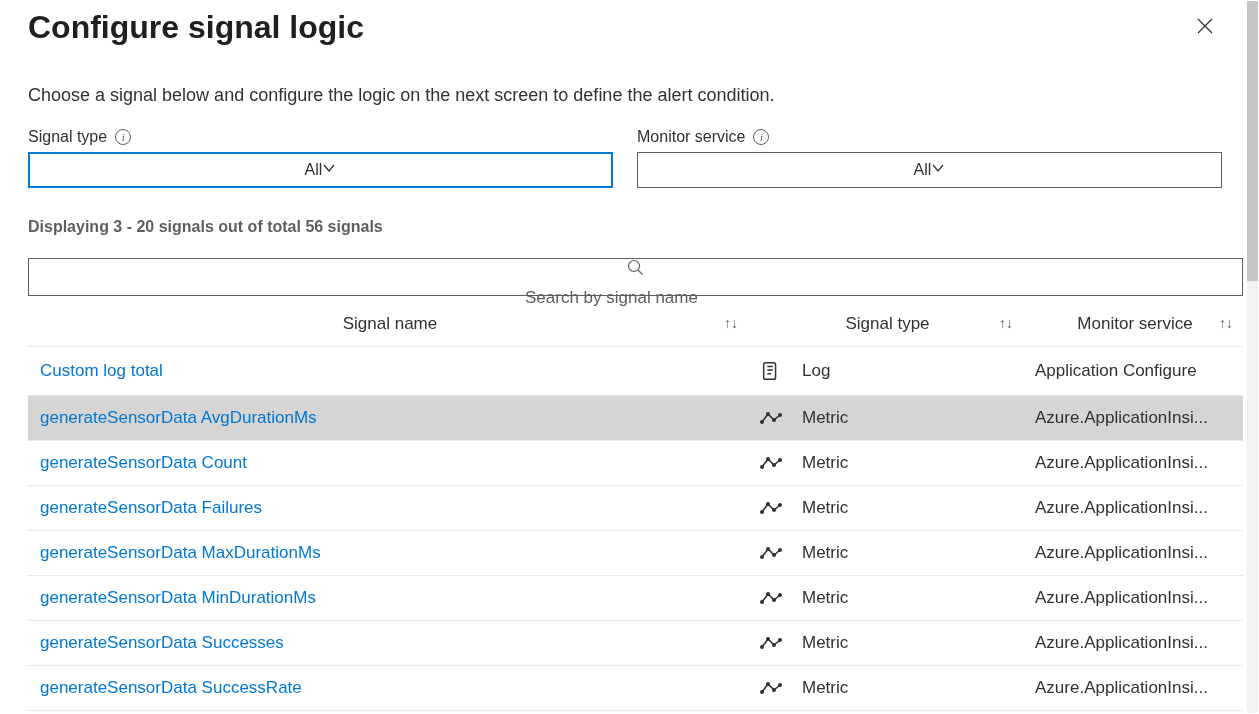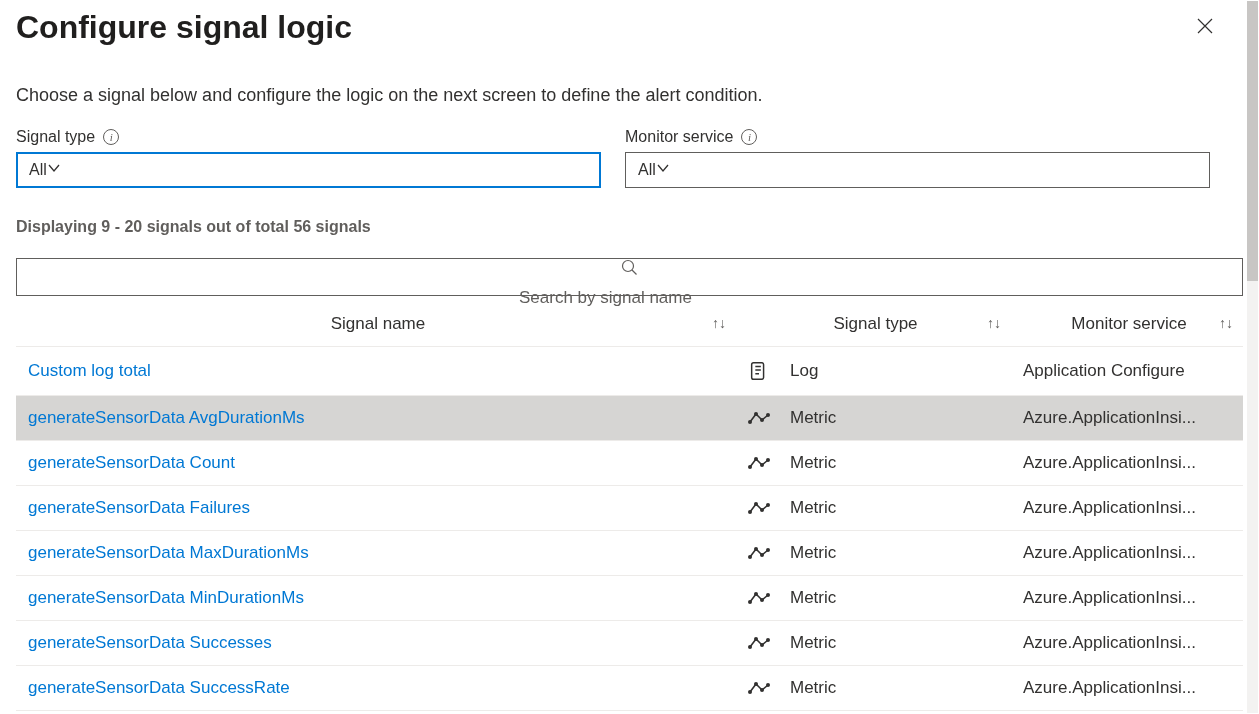--- a/index.html
+++ b/index.html
@@ -10,20 +10,21 @@
       padding: 0;
       width: 1259px;
       height: 714px;
       overflow: hidden;
       position: relative;
     }
     .panel {
       padding: 0 16px;
       height: 100%;
       overflow-y: auto;
+      margin-left: 12px;
     }
     .header-row {
       display: flex;
       justify-content: space-between;
       align-items: flex-start;
       padding-top: 8px;
     }
     .page-title {
       font-size: 32px;
       font-weight: 600;
@@ -76,21 +77,21 @@
       color: #605e5c;
       cursor: pointer;
     }
     .dropdown {
       height: 36px;
       border: 1px solid #605e5c;
       background: #fff;
       padding: 0 12px;
       display: flex;
       align-items: center;
-      justify-content: flex-start;
+      justify-content: center;
       cursor: pointer;
       font-size: 16px;
       color: #323130;
     }
     .dropdown.focused {
       border: 2px solid #0078d4;
       padding: 0 11px;
     }
     .chevron-down {
       display: inline-block;
@@ -233,21 +234,21 @@
         <span>All</span>
         <span class="chevron-down">
           <svg width="14" height="14" viewBox="0 0 14 14">
               <path d="M2 4 L7 10 L12 4" stroke="#323130" stroke-width="1.3" fill="none"></path>
             </svg>
         </span>
       </div>
     </div>
   </div>
 
-  <div class="result-count">Displaying 9 - 20 signals out of total 56 signals</div>
+  <div class="result-count">Displaying 3 - 20 signals out of total 56 signals</div>
 
   <div class="search-box">
     <span>
       <svg width="17" height="17" viewBox="0 0 17 17">
           <circle cx="7" cy="7" r="5.5" stroke="#605e5c" stroke-width="1.2" fill="none"></circle>
           <path d="M11 11 L15.5 15.5" stroke="#605e5c" stroke-width="1.2"></path>
         </svg>
     </span>
     <input type="text" class="search-input" placeholder="Search by signal name" style="">
   </div>

